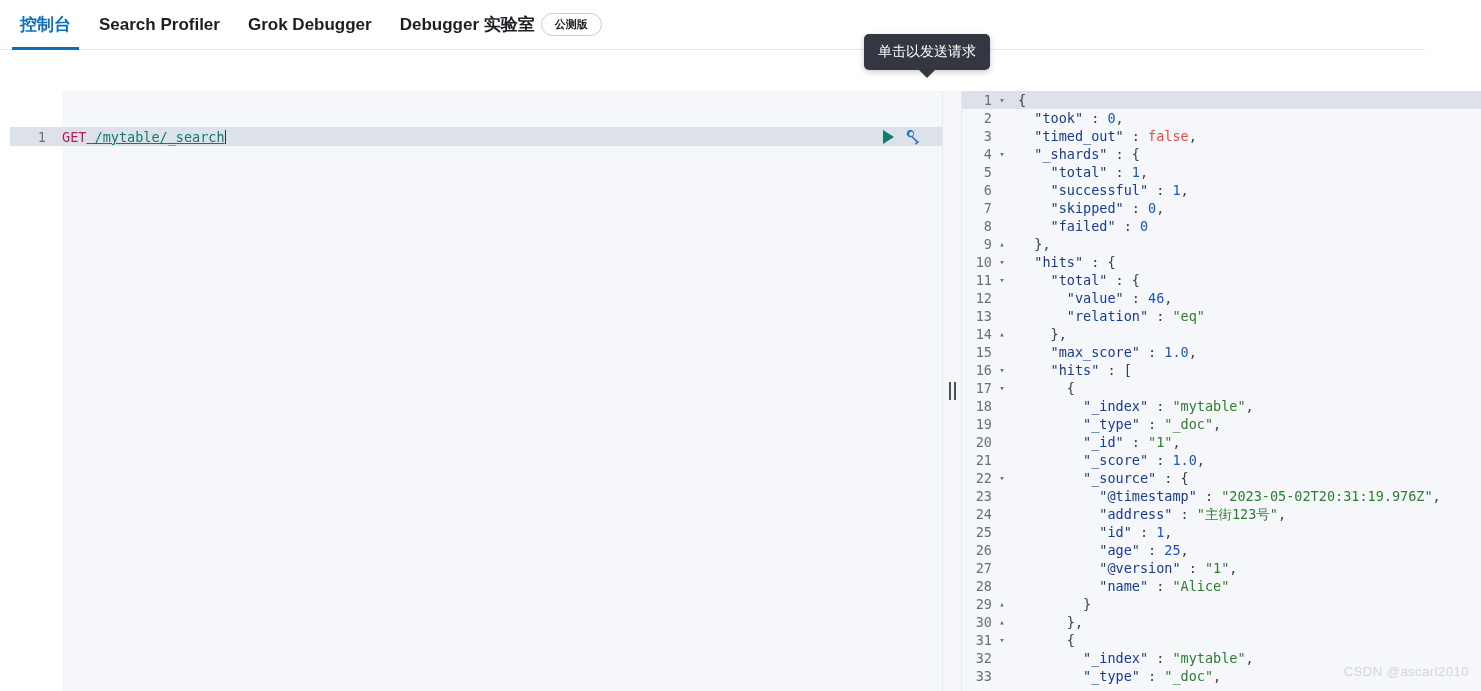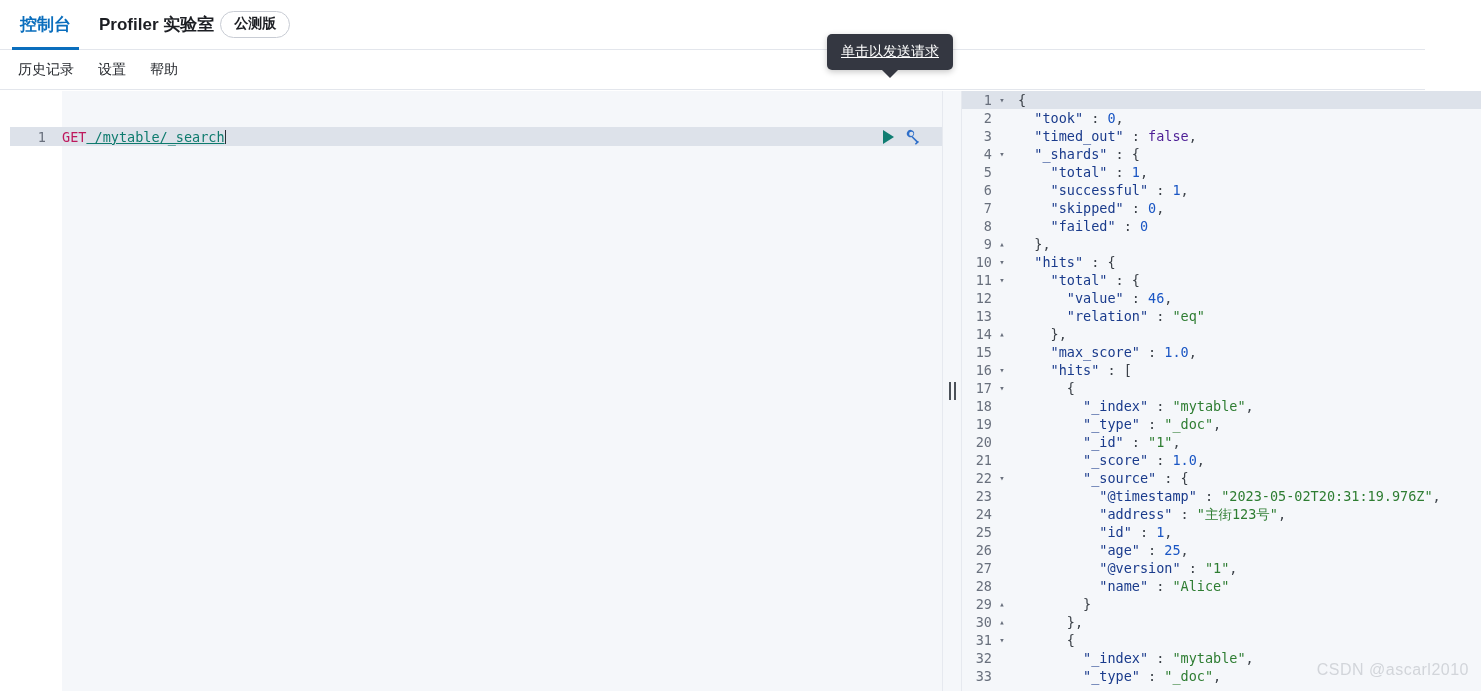--- a/index.html
+++ b/index.html
@@ -49,21 +49,21 @@
     left: 6px; right: 6px;
     bottom: 0;
     height: 3px;
     background: #0a6ebd;
   }
   .badge-pill {
     margin-left: 6px;
     border: 1px solid #c8ccd4;
     border-radius: 14px;
     padding: 4px 13px 5px 13px;
-    font-size: 14px;
+    font-size: 11px;
     font-weight: bold;
     color: #1c1e23;
     background: #ffffff;
     line-height: 1.1;
     cursor: pointer;
   }
 
   
   .subnav {
     height: 40px;
@@ -77,31 +77,30 @@
     font-size: 14px;
     color: #26292e;
     padding: 0 12px;
     cursor: pointer;
     white-space: nowrap;
   }
 
   
   .tooltip {
     position: absolute;
-    left: 827px;
+    left: 864px;
     top: 34px;
     background: #343741;
     color: #ffffff;
     font-size: 14px;
     border-radius: 5px;
     padding: 9px 14px;
     white-space: nowrap;
     z-index: 50;
     box-shadow: 0 2px 6px rgba(0,0,0,0.22);
-    text-decoration: underline;
   }
   .tooltip::after {
     content: "";
     position: absolute;
     left: 50%;
     margin-left: -8px;
     bottom: -8px;
     width: 0; height: 0;
     border-left: 8px solid transparent;
     border-right: 8px solid transparent;
@@ -233,21 +232,21 @@
     background: #dde2ea;
     height: 19px;
   }
 
   
   .k-method { color: #be185d; }
   .k-url    { color: #0e7b6e; text-decoration: underline; }
   .k-key    { color: #1a3b8c; }
   .k-str    { color: #2e7d32; }
   .k-num    { color: #1a56c4; }
-  .k-bool   { color: #4c1d95; }
+  .k-bool   { color: #ef4444; }
   .k-punct  { color: #3b4148; }
 
   .caret {
     display: inline-block;
     width: 1px;
     height: 14px;
     background: #2a2f36;
     vertical-align: -2px;
   }
 
@@ -268,48 +267,49 @@
     border-top: 7px solid transparent;
     border-bottom: 7px solid transparent;
     cursor: pointer;
   }
   .wrench-icon { cursor: pointer; display: block; }
 
   .watermark {
     position: absolute;
     right: 12px;
     bottom: 12px;
-    font-size: 16px;
+    font-size: 13px;
     color: #d2d5da;
     font-family: "Liberation Sans", sans-serif;
     letter-spacing: 0.5px;
     user-select: none;
     z-index: 10;
   }
 </style>
 </head>
 <body>
 
 <div id="app">
 
   <div class="topnav">
     <div class="topnav-item active">
       <span>控制台</span>
     </div>
     <div class="topnav-item">
-      <span>Profiler 实验室</span>
+      <span>Search Profiler</span>
+    </div>
+    <div class="topnav-item">
+      <span>Grok Debugger</span>
+    </div>
+    <div class="topnav-item">
+      <span>Debugger 实验室</span>
       <span class="badge-pill">公测版</span>
     </div>
   </div>
 
-  <div class="subnav">
-    <div class="subnav-item">历史记录</div>
-    <div class="subnav-item">设置</div>
-    <div class="subnav-item">帮助</div>
-  </div>
 
   <div class="tooltip">单击以发送请求</div>
 
   <div class="console">
 
     <div class="left-rail"></div>
 
     <div class="req-pane">
       <div class="req-gutter-bg"></div>
       <div class="req-body-bg"></div>

